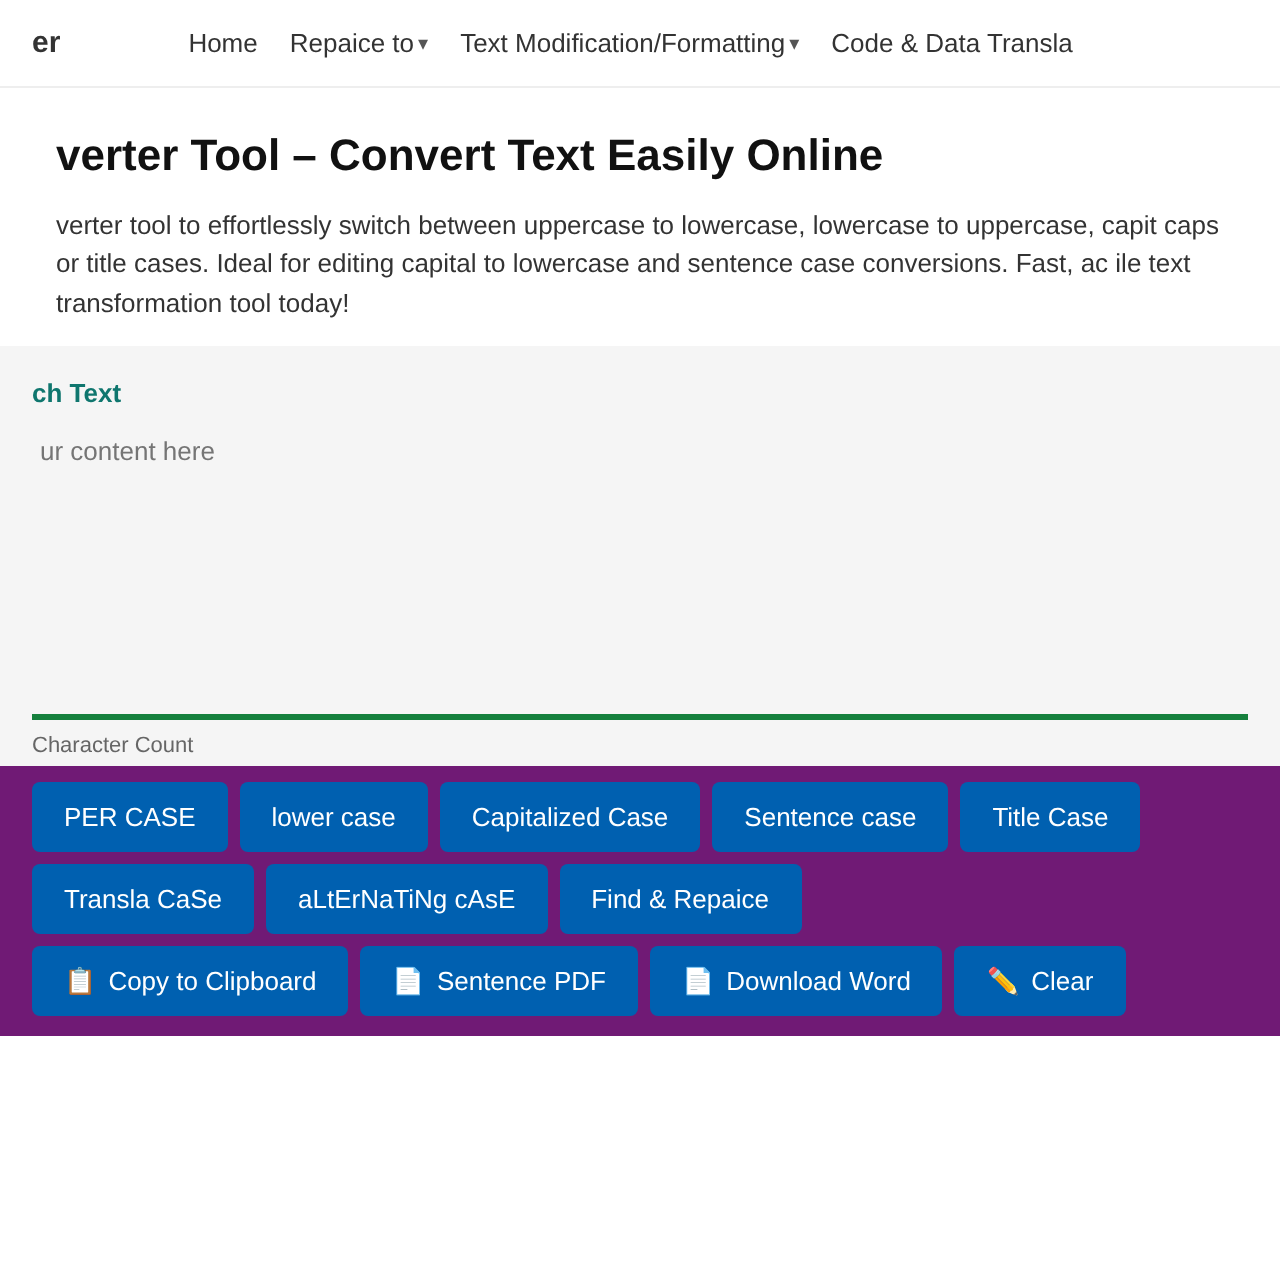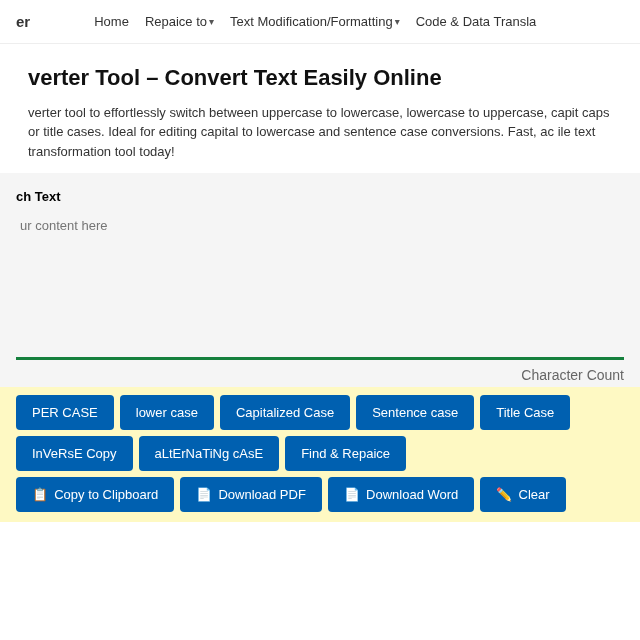--- a/index.html
+++ b/index.html
@@ -69,21 +69,21 @@
     }
 
     
     .tool-section {
       padding: 10px 16px 0 16px;
       background: #f5f5f5;
     }
     .tool-label {
       font-size: 13px;
       font-weight: bold;
-      color: #000000;
+      color: #0f766e;
       margin-bottom: 6px;
       padding-top: 6px;
     }
     .textarea-wrapper {
       background: #f5f5f5;
       padding-bottom: 0;
     }
     textarea.main-textarea {
       width: 100%;
       height: 150px;
@@ -91,30 +91,29 @@
       border-bottom: 3px solid #15803d;
       background: #f5f5f5;
       font-size: 13px;
       color: #999;
       resize: none;
       outline: none;
       padding: 8px 4px;
       font-family: Arial, sans-serif;
     }
     .char-count-bar {
-      text-align: right;
-      font-size: 14px;
+      font-size: 11px;
       color: #666;
       padding: 4px 0;
       background: #f5f5f5;
     }
 
     
     .buttons-section {
-      background: #fef9c3;
+      background: #701a75;
       padding: 8px 16px 4px 16px;
     }
     .btn-row {
       display: flex;
       flex-wrap: wrap;
       gap: 6px;
       margin-bottom: 6px;
     }
     .btn-case {
       background: #0060b0;
@@ -199,33 +198,33 @@
 
   <div class="btn-row" id="row1-container">
       <button class="btn-case">PER CASE</button>
       <button class="btn-case">lower case</button>
       <button class="btn-case">Capitalized Case</button>
       <button class="btn-case">Sentence case</button>
       <button class="btn-case">Title Case</button>
     </div>
 
   <div class="btn-row" id="row2-container">
-      <button class="btn-case">InVeRsE Copy</button>
+      <button class="btn-case">Transla CaSe</button>
       <button class="btn-case">aLtErNaTiNg cAsE</button>
       <button class="btn-case">Find &amp; Repaice</button>
     </div>
 
   <div class="btn-row" id="actions-container">
       <button class="btn-action">
         <span class="icon-sym">📋</span>
         <span>Copy to Clipboard</span>
       </button>
       <button class="btn-action">
         <span class="icon-sym">📄</span>
-        <span>Download PDF</span>
+        <span>Sentence PDF</span>
       </button>
       <button class="btn-action">
         <span class="icon-sym">📄</span>
         <span>Download Word</span>
       </button>
       <button class="btn-clear">
         <span class="icon-sym">✏️</span>
         <span>Clear</span>
       </button>
     </div>

